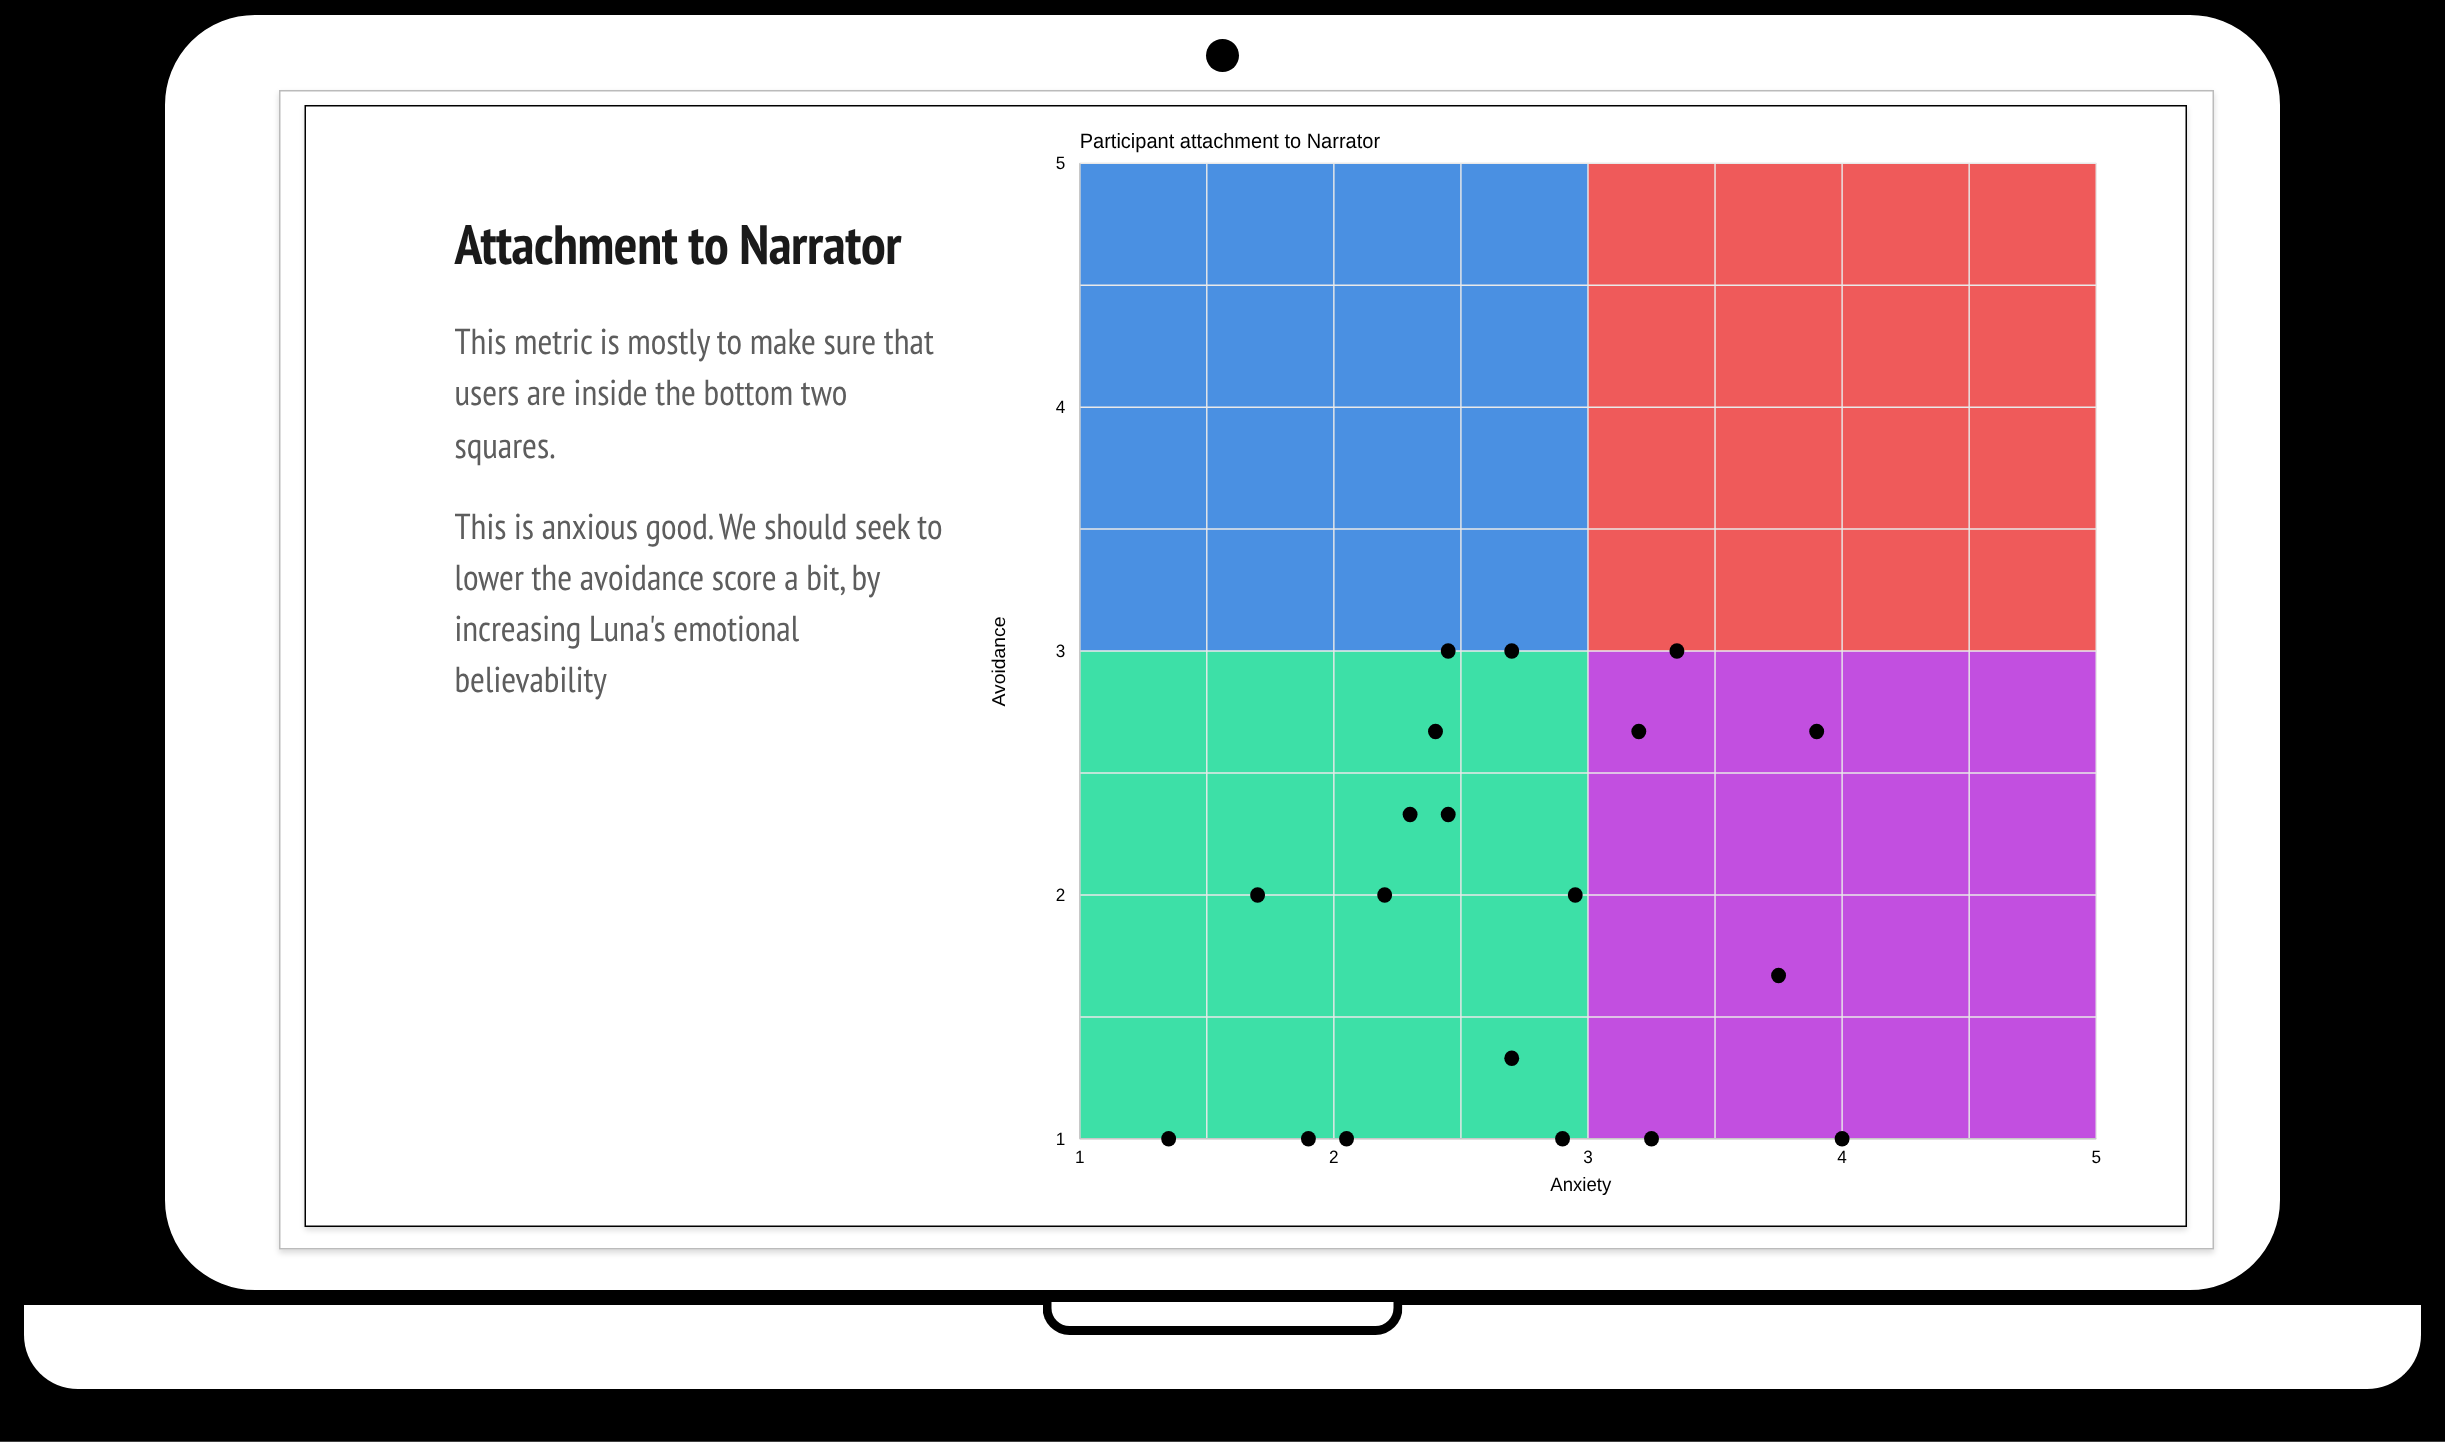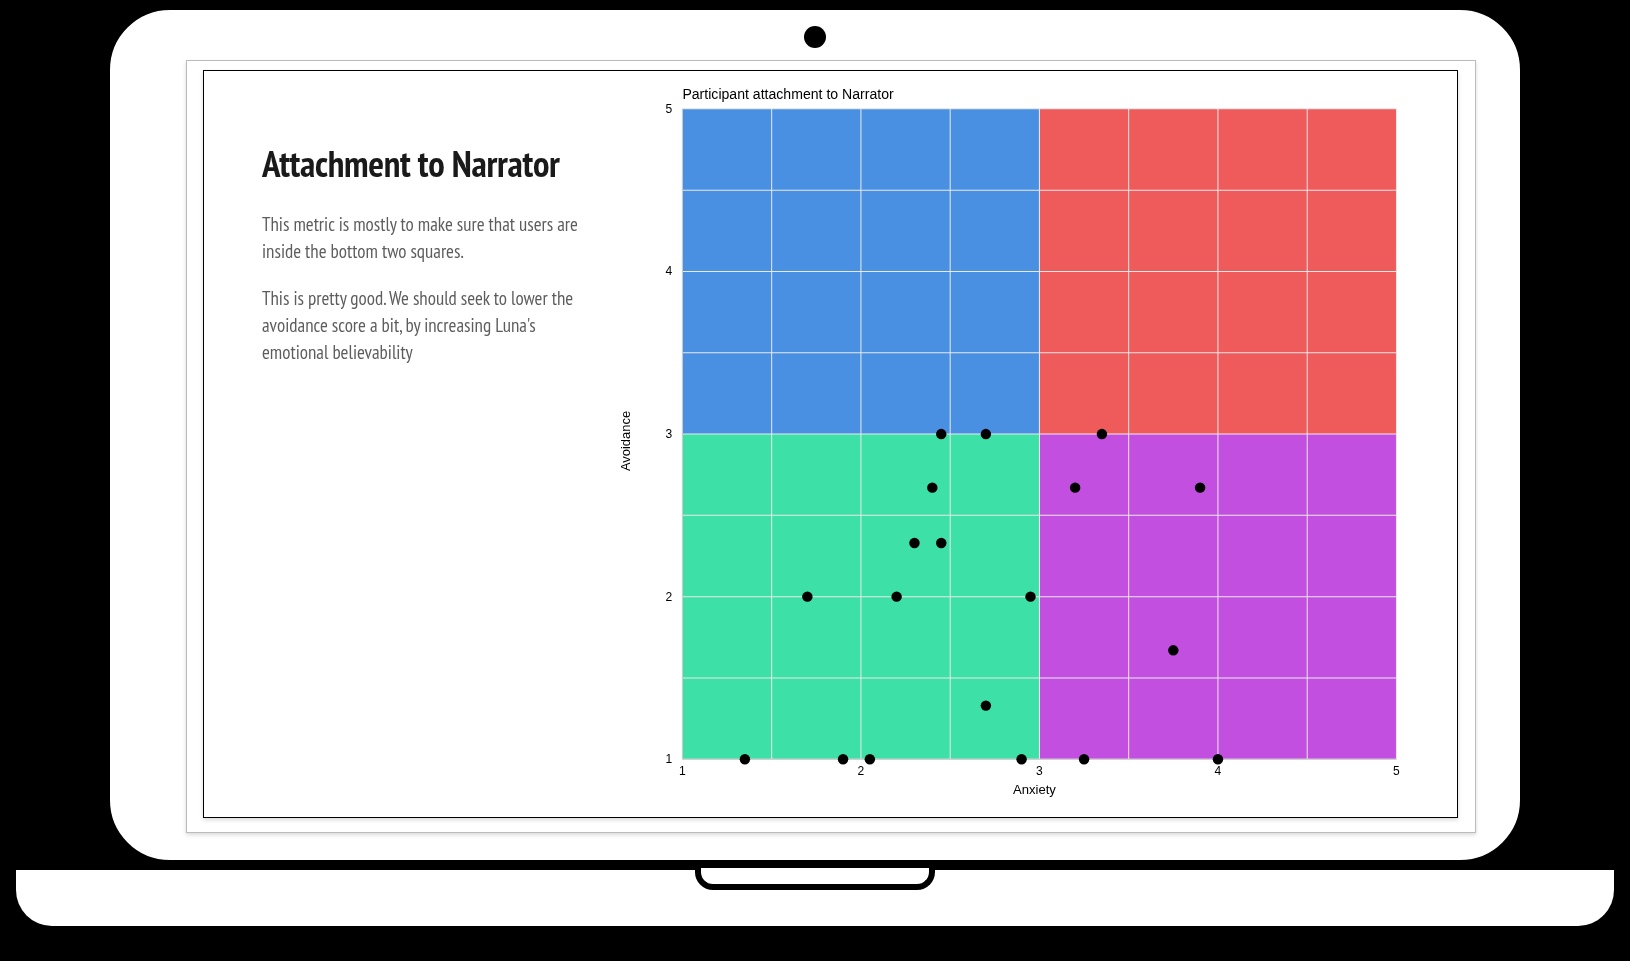--- a/index.html
+++ b/index.html
@@ -86,39 +86,40 @@
   
   .slide {
     position: absolute;
     inset: 0;
     display: flex;
   }
   .left-col {
     width: 31%;
     padding: 70px 0 0 58px;
     box-sizing: border-box;
+    margin-left: 41px;
   }
   .right-col {
     flex: 1;
     position: relative;
     padding: 10px 40px 24px 20px;
     box-sizing: border-box;
   }
   h1.title {
     font-size: 37px;
     font-weight: 700;
     color: #1a1a1a;
     margin: 0 0 26px 0;
     line-height: 1.2;
     font-family: "PT Sans Narrow", "Arial Narrow", -apple-system, sans-serif;
     font-stretch: condensed;
     letter-spacing: -0.3px;
   }
   p.para {
-    font-size: 19px;
+    font-size: 24px;
     line-height: 1.42;
     color: #5d5d5d;
     margin: 0 0 20px 0;
     font-family: "PT Sans Narrow", "Arial Narrow", -apple-system, sans-serif;
     font-stretch: condensed;
     letter-spacing: 0;
   }
   
   .chart-wrap {
     position: absolute;
@@ -163,21 +164,21 @@
 
 <div class="stage">
   <div class="laptop">
     <div class="camera"></div>
     <div class="inner-shadow-page"></div>
     <div class="screen">
       <div class="slide">
         <div class="left-col">
           <h1 class="title">Attachment to Narrator</h1>
           <p class="para">This metric is mostly to make sure that users are inside the bottom two squares.</p>
-          <p class="para">This is pretty good. We should seek to lower the avoidance score a bit, by increasing Luna's emotional believability</p>
+          <p class="para">This is anxious good. We should seek to lower the avoidance score a bit, by increasing Luna's emotional believability</p>
         </div>
         <div class="right-col">
           <div class="chart-wrap">
             <svg class="chart" viewBox="0 0 800 720" preserveAspectRatio="none">
               <text class="chart-title" x="70" y="16">Participant attachment to Narrator</text>
               <g id="plot-area">
                   <rect x="70" y="26" width="355" height="327" fill="#4a90e2"></rect>
                   <rect x="425" y="26" width="355" height="327" fill="#ef5a5a"></rect>
                   <rect x="70" y="353" width="355" height="327" fill="#3de0a7"></rect>
                   <rect x="425" y="353" width="355" height="327" fill="#c24fe0"></rect>

